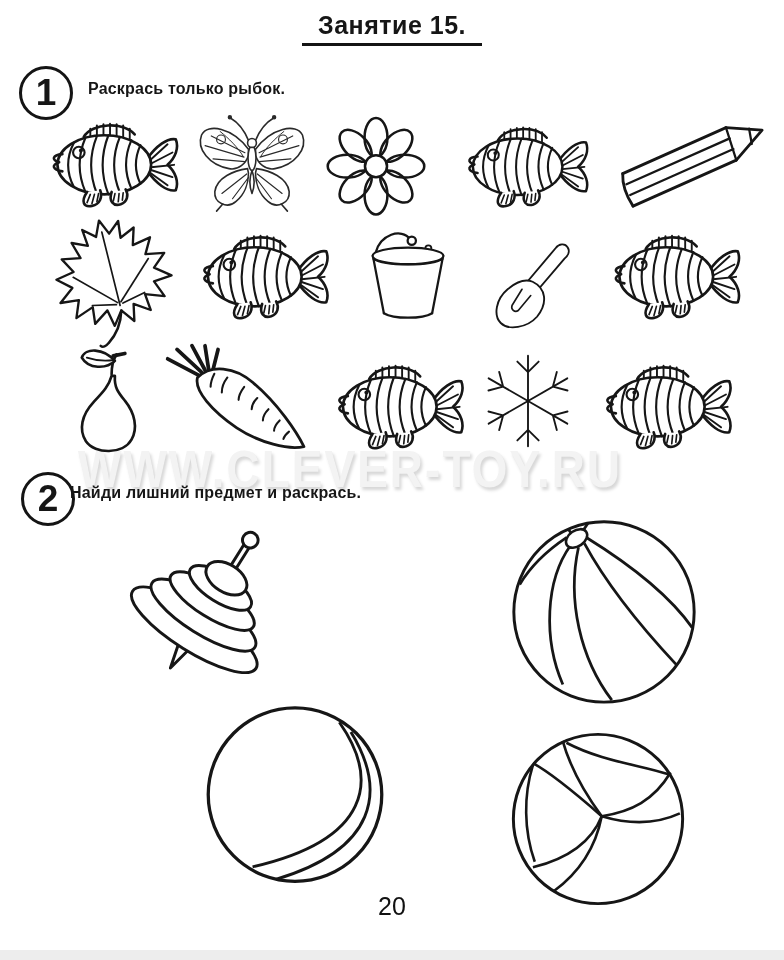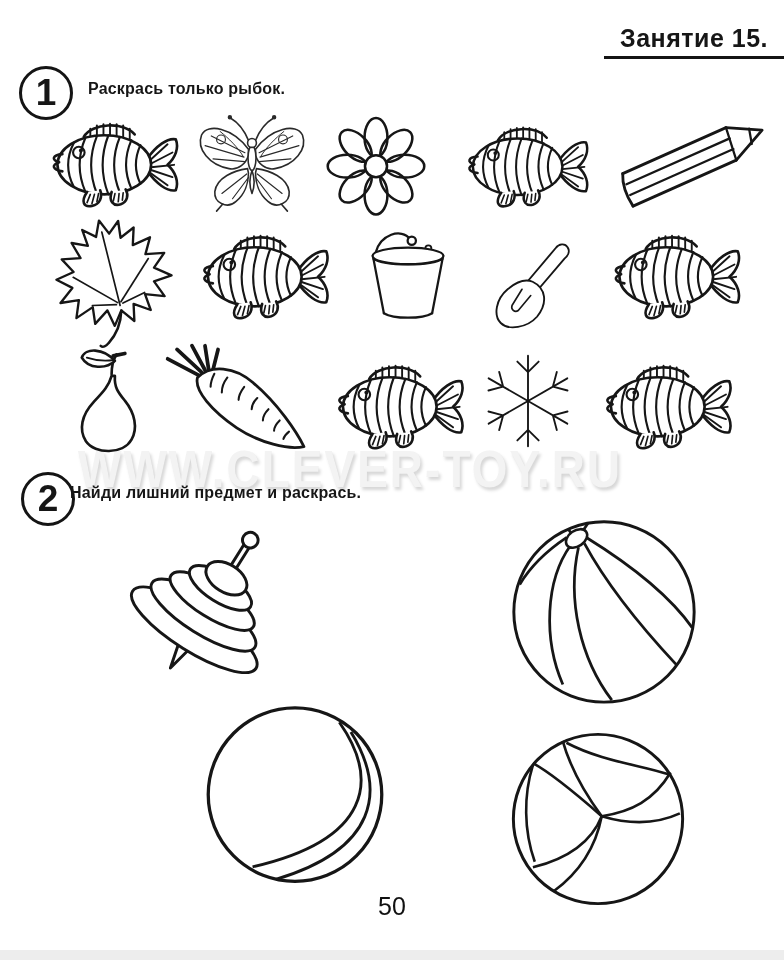--- a/index.html
+++ b/index.html
@@ -1,20 +1,20 @@
 <!DOCTYPE html>
 <html><head>
 <meta charset="utf-8">
 <style>
   html,body{margin:0;padding:0;background:#fff;}
   .page{
     position:relative; width:784px; height:960px; background:#ffffff;
     overflow:hidden; font-family:"Liberation Sans", sans-serif; color:#161616;
   }
-  .title{position:absolute; top:24px; left:0; width:100%; text-align:right;
+  .title{position:absolute; top:11px; left:0; width:100%; text-align:center;
     font-size:25px; font-weight:bold; letter-spacing:.5px; z-index:3;}
   .title span{display:inline-block; border-bottom:3px solid #141414; padding:0 16px 3px;}
   .badge{position:absolute; width:48px; height:48px; border:3.4px solid #141414;
     border-radius:50%; display:flex; align-items:center; justify-content:center;
     font-size:37px; font-weight:bold; background:#fff; z-index:3;}
   .badge1{left:19px; top:66px;}
   .badge2{left:21px; top:472px;}
   .instr{position:absolute; font-size:16px; font-weight:bold; letter-spacing:.2px;
     white-space:nowrap; z-index:3;}
   .instr1{left:88px; top:80px;}
@@ -146,21 +146,21 @@
           <use href="#sym-rubber-ball"></use>
         </svg>
       </div>
       <div class="figure fig-volleyball" style="left: 503px; top: 726px; width: 190px; height: 186px;">
         <svg width="100%" height="100%">
           <use href="#sym-volleyball"></use>
         </svg>
       </div>
     </div>
 
-  <div class="pagenum">50</div>
+  <div class="pagenum">20</div>
   <div class="scan-edge"></div>
 
   <svg class="defs" xmlns="http://www.w3.org/2000/svg" aria-hidden="true">
     <defs>
 
       <symbol id="sym-fish" viewBox="0 0 170 112">
         <g fill="none" stroke="#161616" stroke-width="3.2" stroke-linecap="round" stroke-linejoin="round">
           <path d="M127 50 C138 34 152 24 162 26 C166 36 162 48 152 57 C162 66 166 78 162 88 C152 90 138 80 127 64" fill="#fff"></path>
           <path d="M130 52 L152 32" stroke-width="2.3"></path>
           <path d="M131 56 L158 42" stroke-width="2.3"></path>

